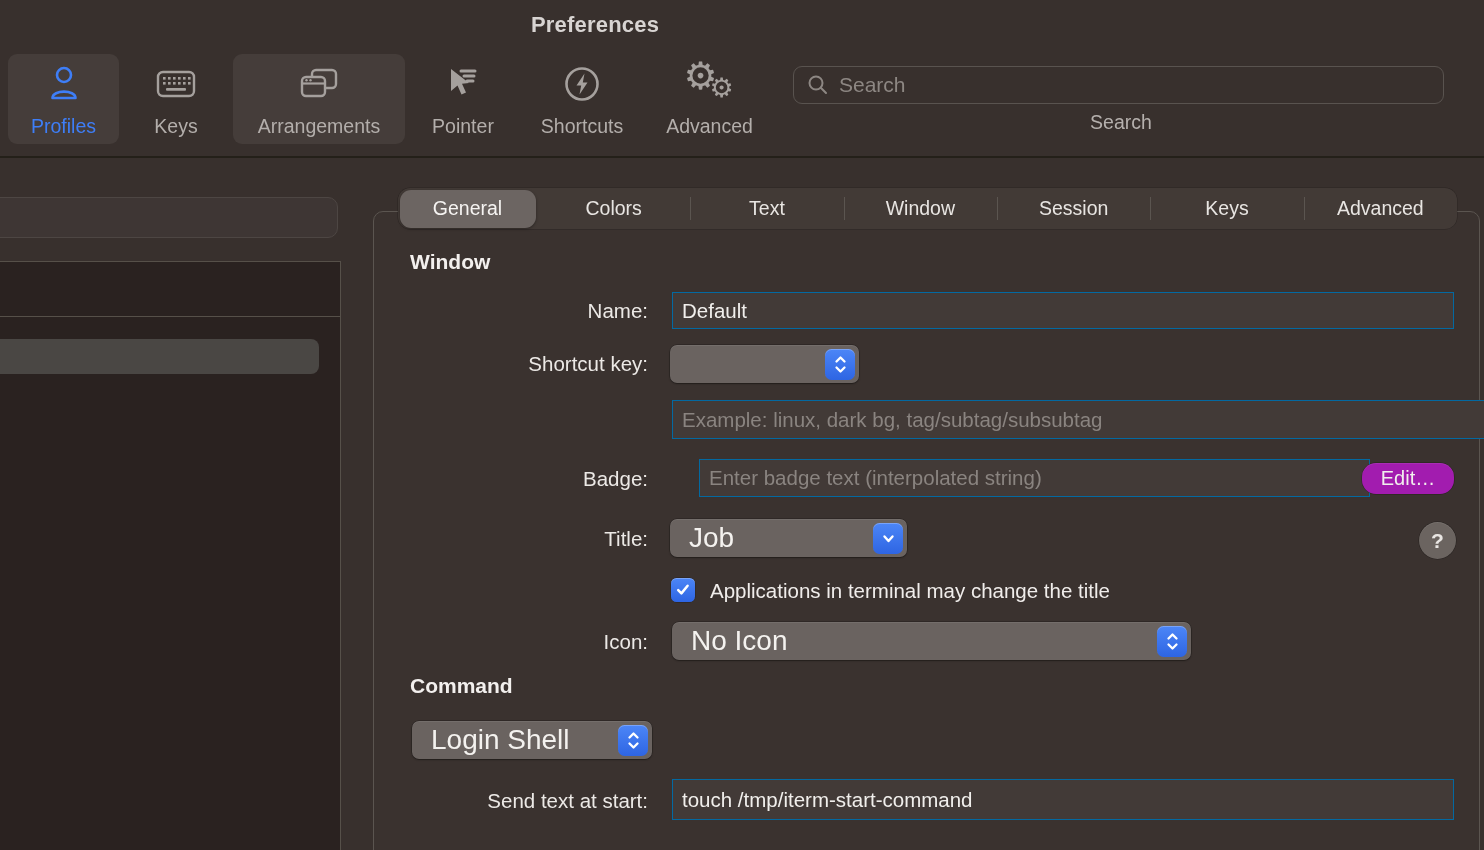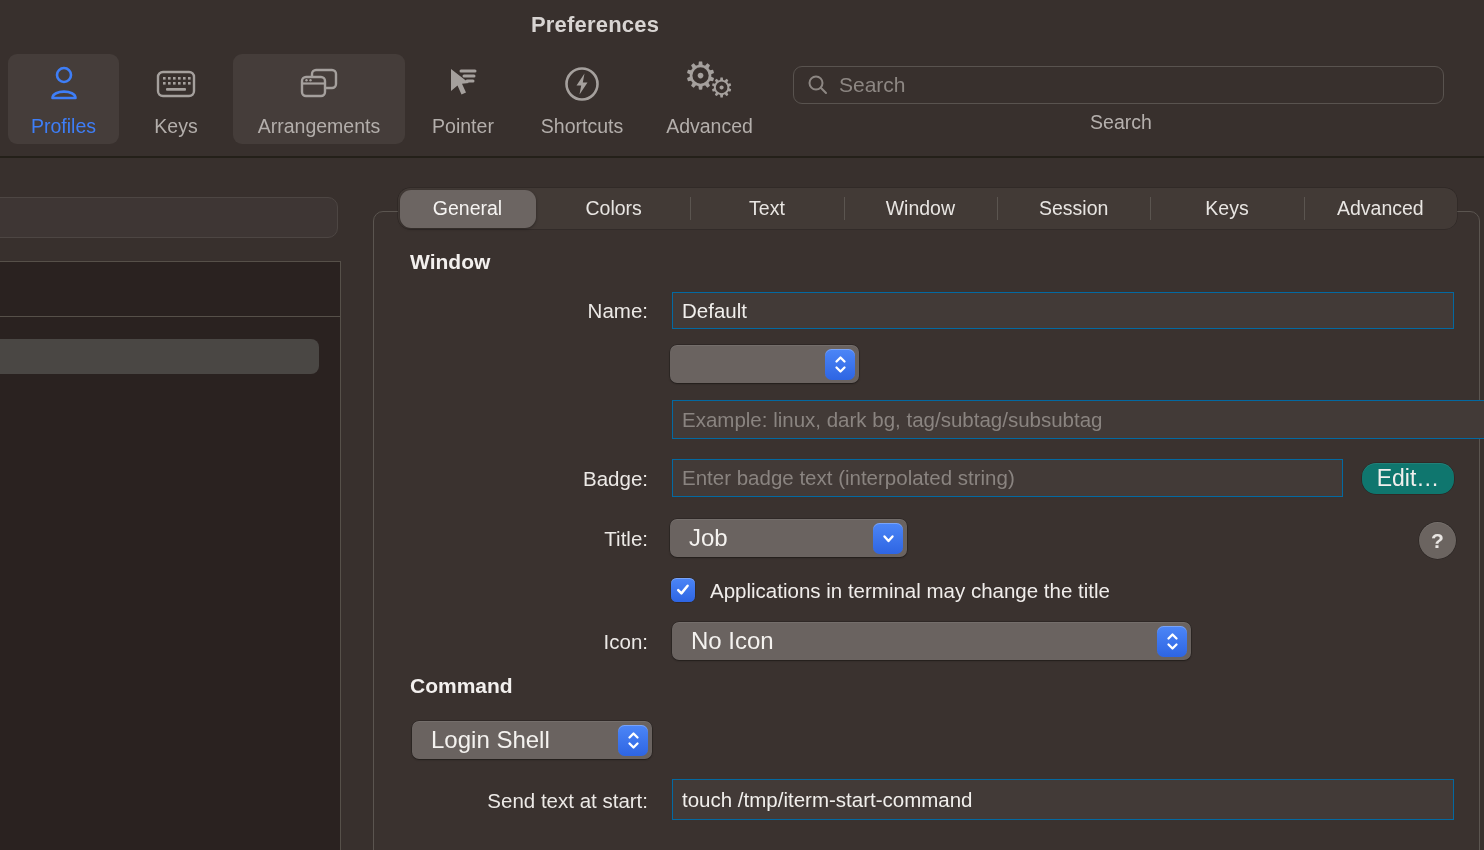--- a/index.html
+++ b/index.html
@@ -90,31 +90,31 @@
     position:absolute; background:#423a37; border:1px solid #0369a1;
     color:#f1efec; font-size:20.5px; padding:0 9px; font-family:inherit; outline:none;
   }
   .field::placeholder{ color:#8a8480; }
   
   .popup{
     position:absolute; background:#6a6360; border-radius:7px;
     box-shadow:0 0 0 0.5px rgba(0,0,0,.35), inset 0 1px 0 rgba(255,255,255,.07), 0 1px 2px rgba(0,0,0,.3);
     display:flex; align-items:center; cursor:default;
   }
-  .popup .popup-value{ font-size:24px; color:#f4f2ef; padding-left:19px; }
+  .popup .popup-value{ font-size:28px; color:#f4f2ef; padding-left:19px; }
   .bluebox{
     position:absolute; right:4px; top:3.5px; width:30px; height:31px; border-radius:6.5px;
     background:linear-gradient(#4c86f7,#2e65e3);
     display:flex; align-items:center; justify-content:center;
     box-shadow:inset 0 1px 0 rgba(255,255,255,.25);
   }
   
   .push-btn{
-    position:absolute; background:#0f766e; border-radius:14px; border:none;
-    color:#f1efed; font-size:23px; font-family:inherit;
+    position:absolute; background:#a21caf; border-radius:14px; border:none;
+    color:#f1efed; font-size:20px; font-family:inherit;
     box-shadow:0 0 0 0.5px rgba(0,0,0,.35), inset 0 1px 0 rgba(255,255,255,.08);
     cursor:default;
   }
   .help-btn{
     position:absolute; left:1419px; top:522px; width:37px; height:37px; border-radius:50%;
     background:#6b6460; border:none; color:#e9e6e3; font-size:21px; font-weight:bold;
     font-family:inherit; box-shadow:0 0 0 0.5px rgba(0,0,0,.35), inset 0 1px 0 rgba(255,255,255,.08);
     display:flex; align-items:center; justify-content:center; cursor:default;
   }
   
@@ -240,34 +240,35 @@
     <div class="seg">Session</div>
     <div class="seg">Keys</div>
     <div class="seg">Advanced</div>
   </div>
 
   <div class="section-h" style="left:410px;top:250px;">Window</div>
 
   <div class="form-label" style="top:299px;">Name:</div>
   <input class="field" style="left: 672px; top: 292px; width: 782px; height: 37px;" value="Default">
 
+  <div class="form-label" style="top:352px;">Shortcut key:</div>
   <div class="popup" style="left:670px;top:345px;width:189px;height:38px;">
     <span class="popup-value"></span>
     <span class="bluebox">
       <svg width="17" height="21" viewBox="0 0 17 21">
         <path d="M4.5 7.5 L8.5 3.5 L12.5 7.5" fill="none" stroke="#fff" stroke-width="2.3" stroke-linecap="round" stroke-linejoin="round"></path>
         <path d="M4.5 13.5 L8.5 17.5 L12.5 13.5" fill="none" stroke="#fff" stroke-width="2.3" stroke-linecap="round" stroke-linejoin="round"></path>
       </svg>
     </span>
   </div>
 
   <input class="field" style="left: 672px; top: 400px; width: 898px; height: 39px;" placeholder="Example: linux, dark bg, tag/subtag/subsubtag">
 
   <div class="form-label" style="top:467px;">Badge:</div>
-  <input class="field" style="left: 672px; top: 459px; width: 671px; height: 38px;" placeholder="Enter badge text (interpolated string)">
+  <input class="field" style="left: 699px; top: 459px; width: 671px; height: 38px;" placeholder="Enter badge text (interpolated string)">
   <button class="push-btn" style="left:1362px;top:463px;width:92px;height:31px;">Edit…</button>
 
   <div class="form-label" style="top:527px;">Title:</div>
   <div class="popup" style="left:670px;top:519px;width:237px;height:38px;">
     <span class="popup-value">Job</span>
     <span class="bluebox">
       <svg width="17" height="21" viewBox="0 0 17 21">
         <path d="M4.5 8.5 L8.5 13 L12.5 8.5" fill="none" stroke="#fff" stroke-width="2.4" stroke-linecap="round" stroke-linejoin="round"></path>
       </svg>
     </span>

